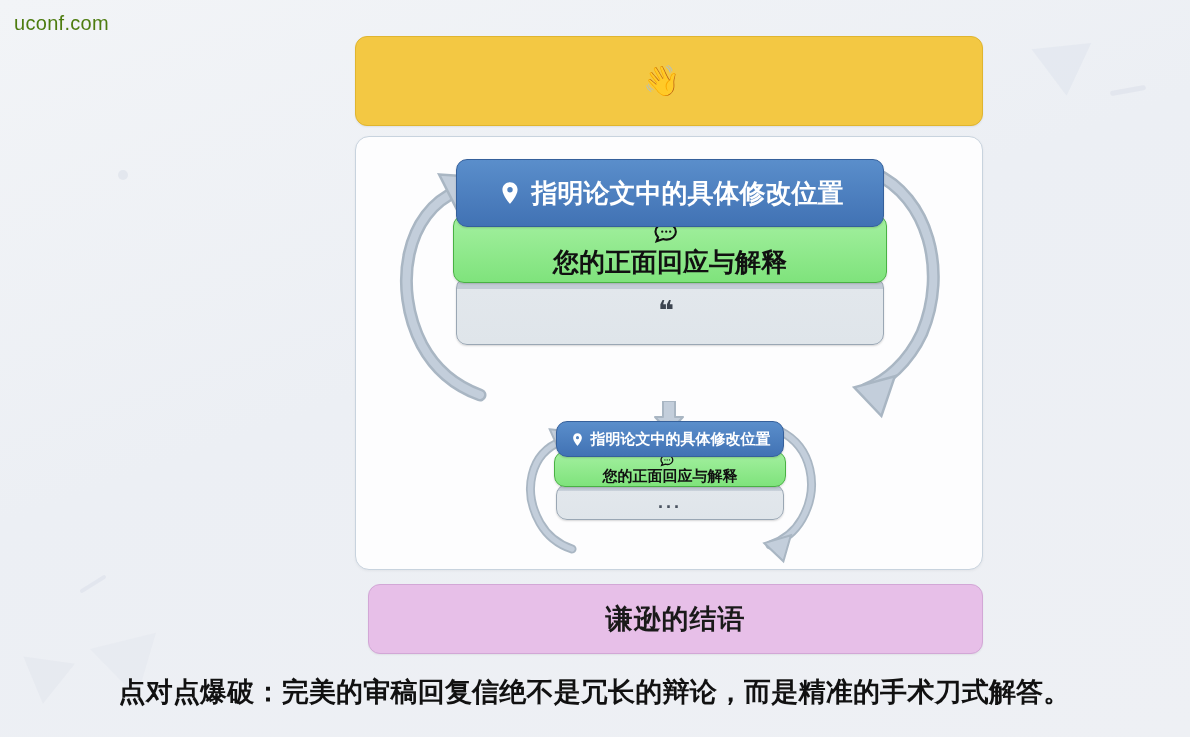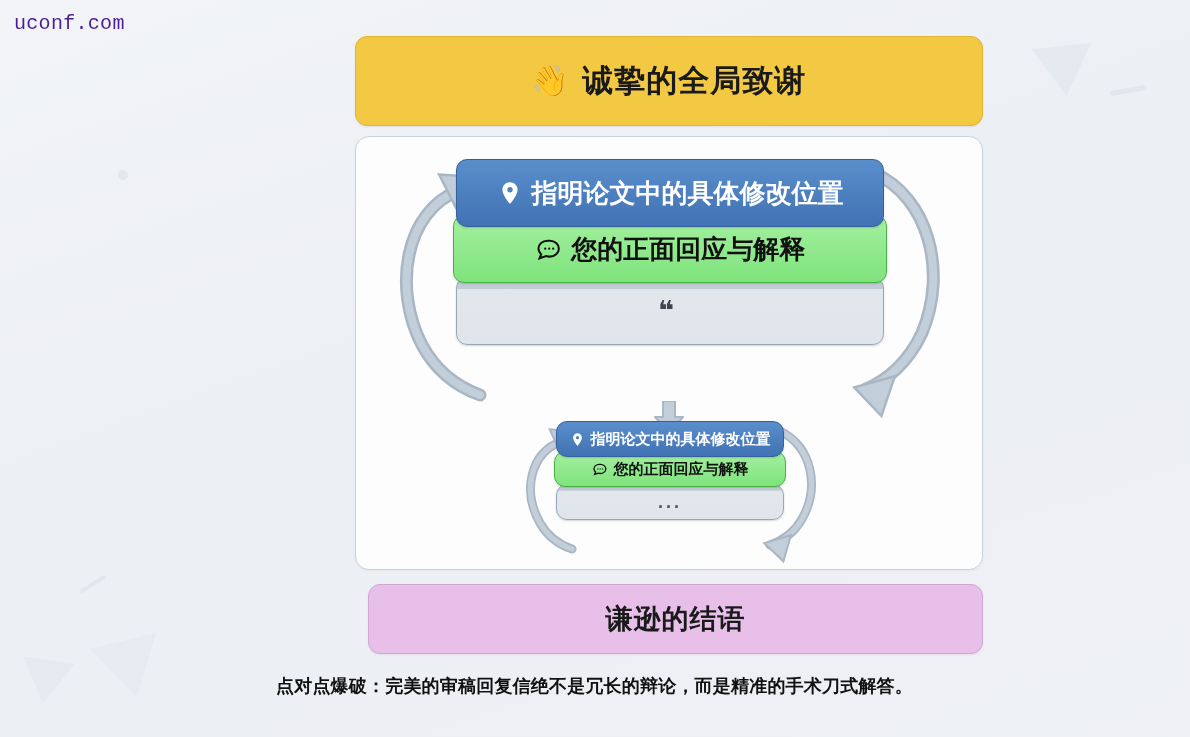--- a/index.html
+++ b/index.html
@@ -64,24 +64,23 @@
     border-radius: 50%;
     background: #e3e7ee;
   }
 
   
   .watermark {
     position: absolute;
     left: 14px;
     top: 12px;
     font-size: 20px;
-    color: #4c1d95;
+    color: #4d7c0f;
     letter-spacing: .3px;
     z-index: 5;
-    font-family: Liberation Mono, monospace;
   }
 
   
   .stage {
     position: absolute;
     left: 355px;
     top: 36px;
     width: 628px;
     z-index: 2;
   }
@@ -181,20 +180,21 @@
 
   .card-blue {
     background: linear-gradient(#5a8ecb, #4172b4);
     border: 1px solid #35609b;
     color: #ffffff;
   }
   .card-green {
     background: linear-gradient(#a4f0a0, #7fe37c);
     border: 1px solid #49b144;
     color: #111111;
+    flex-direction: column;
   }
   .card-gray {
     background: linear-gradient(#c3ccd6 0%, #c3ccd6 16%, #e2e7ec 17%, #dfe5ea 100%);
     border: 1px solid #9aa7b4;
     color: #111111;
   }
 
   .pin-svg  { width: 1em; height: 1em; }
   .chat-svg { width: 1.05em; height: 1.05em; }
   .quote-glyph { font-size: 1.05em; letter-spacing: -1px; color: #3c4450; }
@@ -214,21 +214,21 @@
     z-index: 1;
   }
 
   
   .caption {
     position: absolute;
     left: 0;
     right: 1px;
     top: 674px;
     text-align: center;
-    font-size: 18px;
+    font-size: 27px;
     font-weight: bold;
     color: #111111;
     letter-spacing: .2px;
     z-index: 3;
   }
 </style>
 </head>
 <body>
 
 <div class="bg-decor">
@@ -239,21 +239,20 @@
   <div class="dash dash-b"></div>
   <div class="dot-a"></div>
 </div>
 
 <div class="watermark">uconf.com</div>
 
 <div class="stage">
 
   <div class="band band-header">
     <span class="emoji">👋</span>
-    <span>诚挚的全局致谢</span>
   </div>
 
   <div class="panel">
 
     <div class="cycle cycle-outer big">
       <svg class="arcs" viewBox="0 0 564 240">
 
         <g>
           <path d="M70,32 C18,52 4,128 34,186 C48,212 70,228 92,236" fill="none" stroke="#a9b6c3" stroke-width="13" stroke-linecap="round"></path>
           <path d="M70,32 C18,52 4,128 34,186 C48,212 70,228 92,236" fill="none" stroke="#c3cedb" stroke-width="8" stroke-linecap="round"></path>

